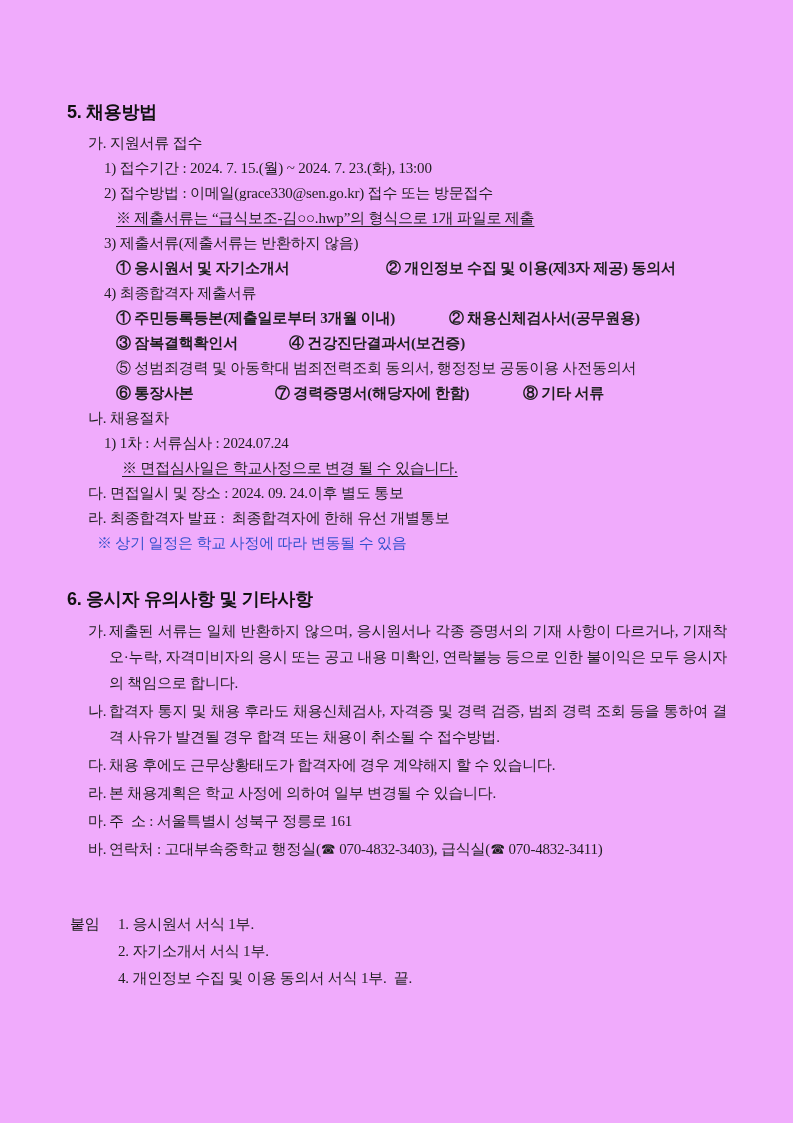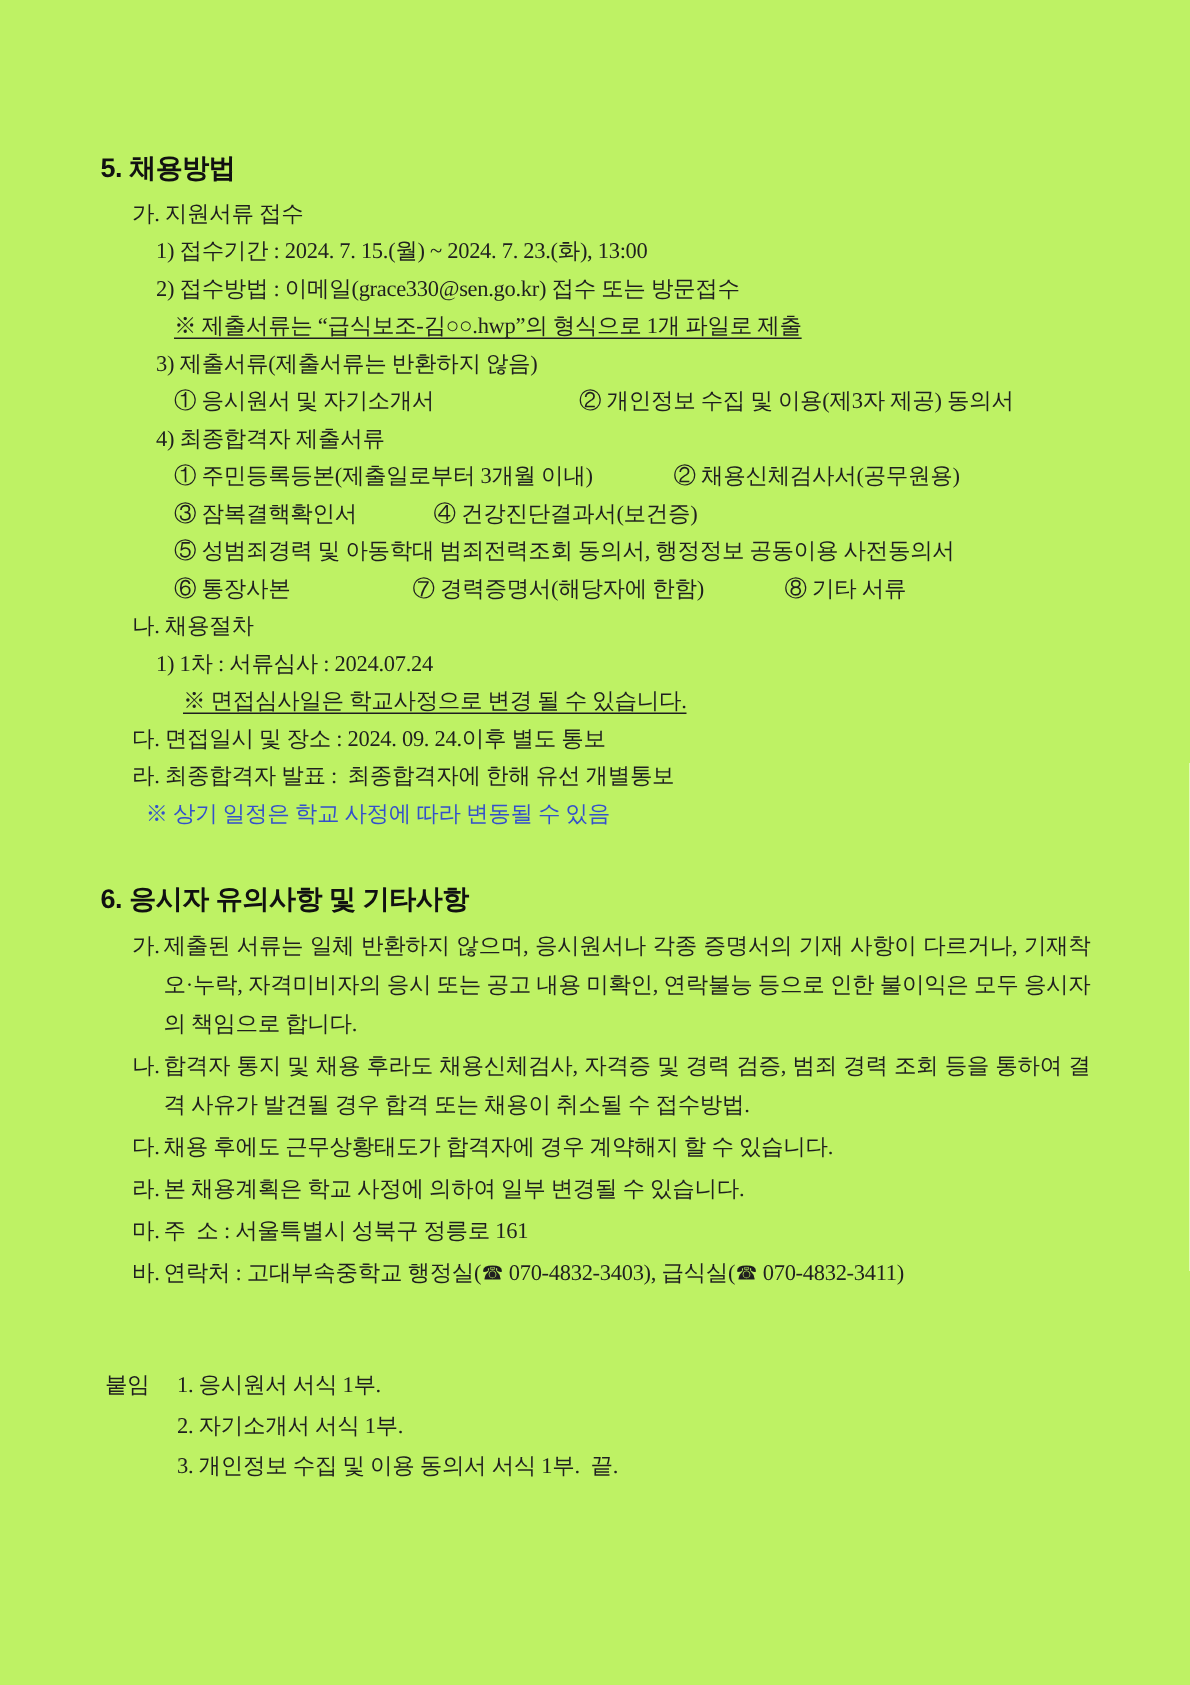--- a/index.html
+++ b/index.html
@@ -1,33 +1,33 @@
 <!DOCTYPE html>
 <html><head>
 <meta charset="utf-8">
 <style>
   html,body{margin:0;padding:0;background:#ffffff;}
   body{width:793px;height:1123px;overflow:hidden;
        font-family:"Liberation Serif","DejaVu Serif",serif;
        color:#1f1f1f;}
-  .page{position:relative;width:793px;height:1123px;background:#bef264;
+  .page{position:relative;width:793px;height:1123px;background:#f0abfc;
         padding:99px 66px 0 67px;box-sizing:border-box;}
   .sec-title{font-family:"Liberation Sans","DejaVu Sans",sans-serif;
              font-weight:700;font-size:18px;line-height:26px;
              letter-spacing:-0.3px;margin-bottom:6px;color:#111;}
   .ln{font-size:15px;line-height:25px;white-space:pre-wrap;
       letter-spacing:-0.2px;}
   .i1{padding-left:21px;}
   .i1b{padding-left:30px;}
   .i2{padding-left:37px;}
   .i3{padding-left:49px;}
   .i3b{padding-left:55px;}
   .u{text-decoration:underline;text-underline-offset:3px;}
   .blue{color:#3350cc;}
-  .col{display:inline-block;vertical-align:top;}
+  .col{display:inline-block;vertical-align:top;font-weight:bold;}
   .w270{width:270px;}
   .w333{width:333px;}
   .w173{width:173px;}
   .w159{width:159px;}
   .w248{width:248px;}
   .sec6{margin-top:30px;}
   .para{display:flex;margin-left:21px;font-size:15px;line-height:26px;
         letter-spacing:-0.2px;margin-bottom:2px;}
   .plabel{flex:none;width:21px;}
   .ptext{flex:1;}
@@ -92,17 +92,17 @@
       <span class="plabel">바.</span>
       <span class="ptext">연락처 : 고대부속중학교 행정실(☎ 070-4832-3403), 급식실(☎ 070-4832-3411)</span>
     </div>
   </div>
 
   <div class="attach">
     <span class="alabel">붙임</span>
     <div class="aitems">
       <div class="ln">1. 응시원서 서식 1부.</div>
       <div class="ln">2. 자기소개서 서식 1부.</div>
-      <div class="ln">3. 개인정보 수집 및 이용 동의서 서식 1부.  끝.</div>
+      <div class="ln">4. 개인정보 수집 및 이용 동의서 서식 1부.  끝.</div>
     </div>
   </div>
 
 </div>
 
 </body></html>

